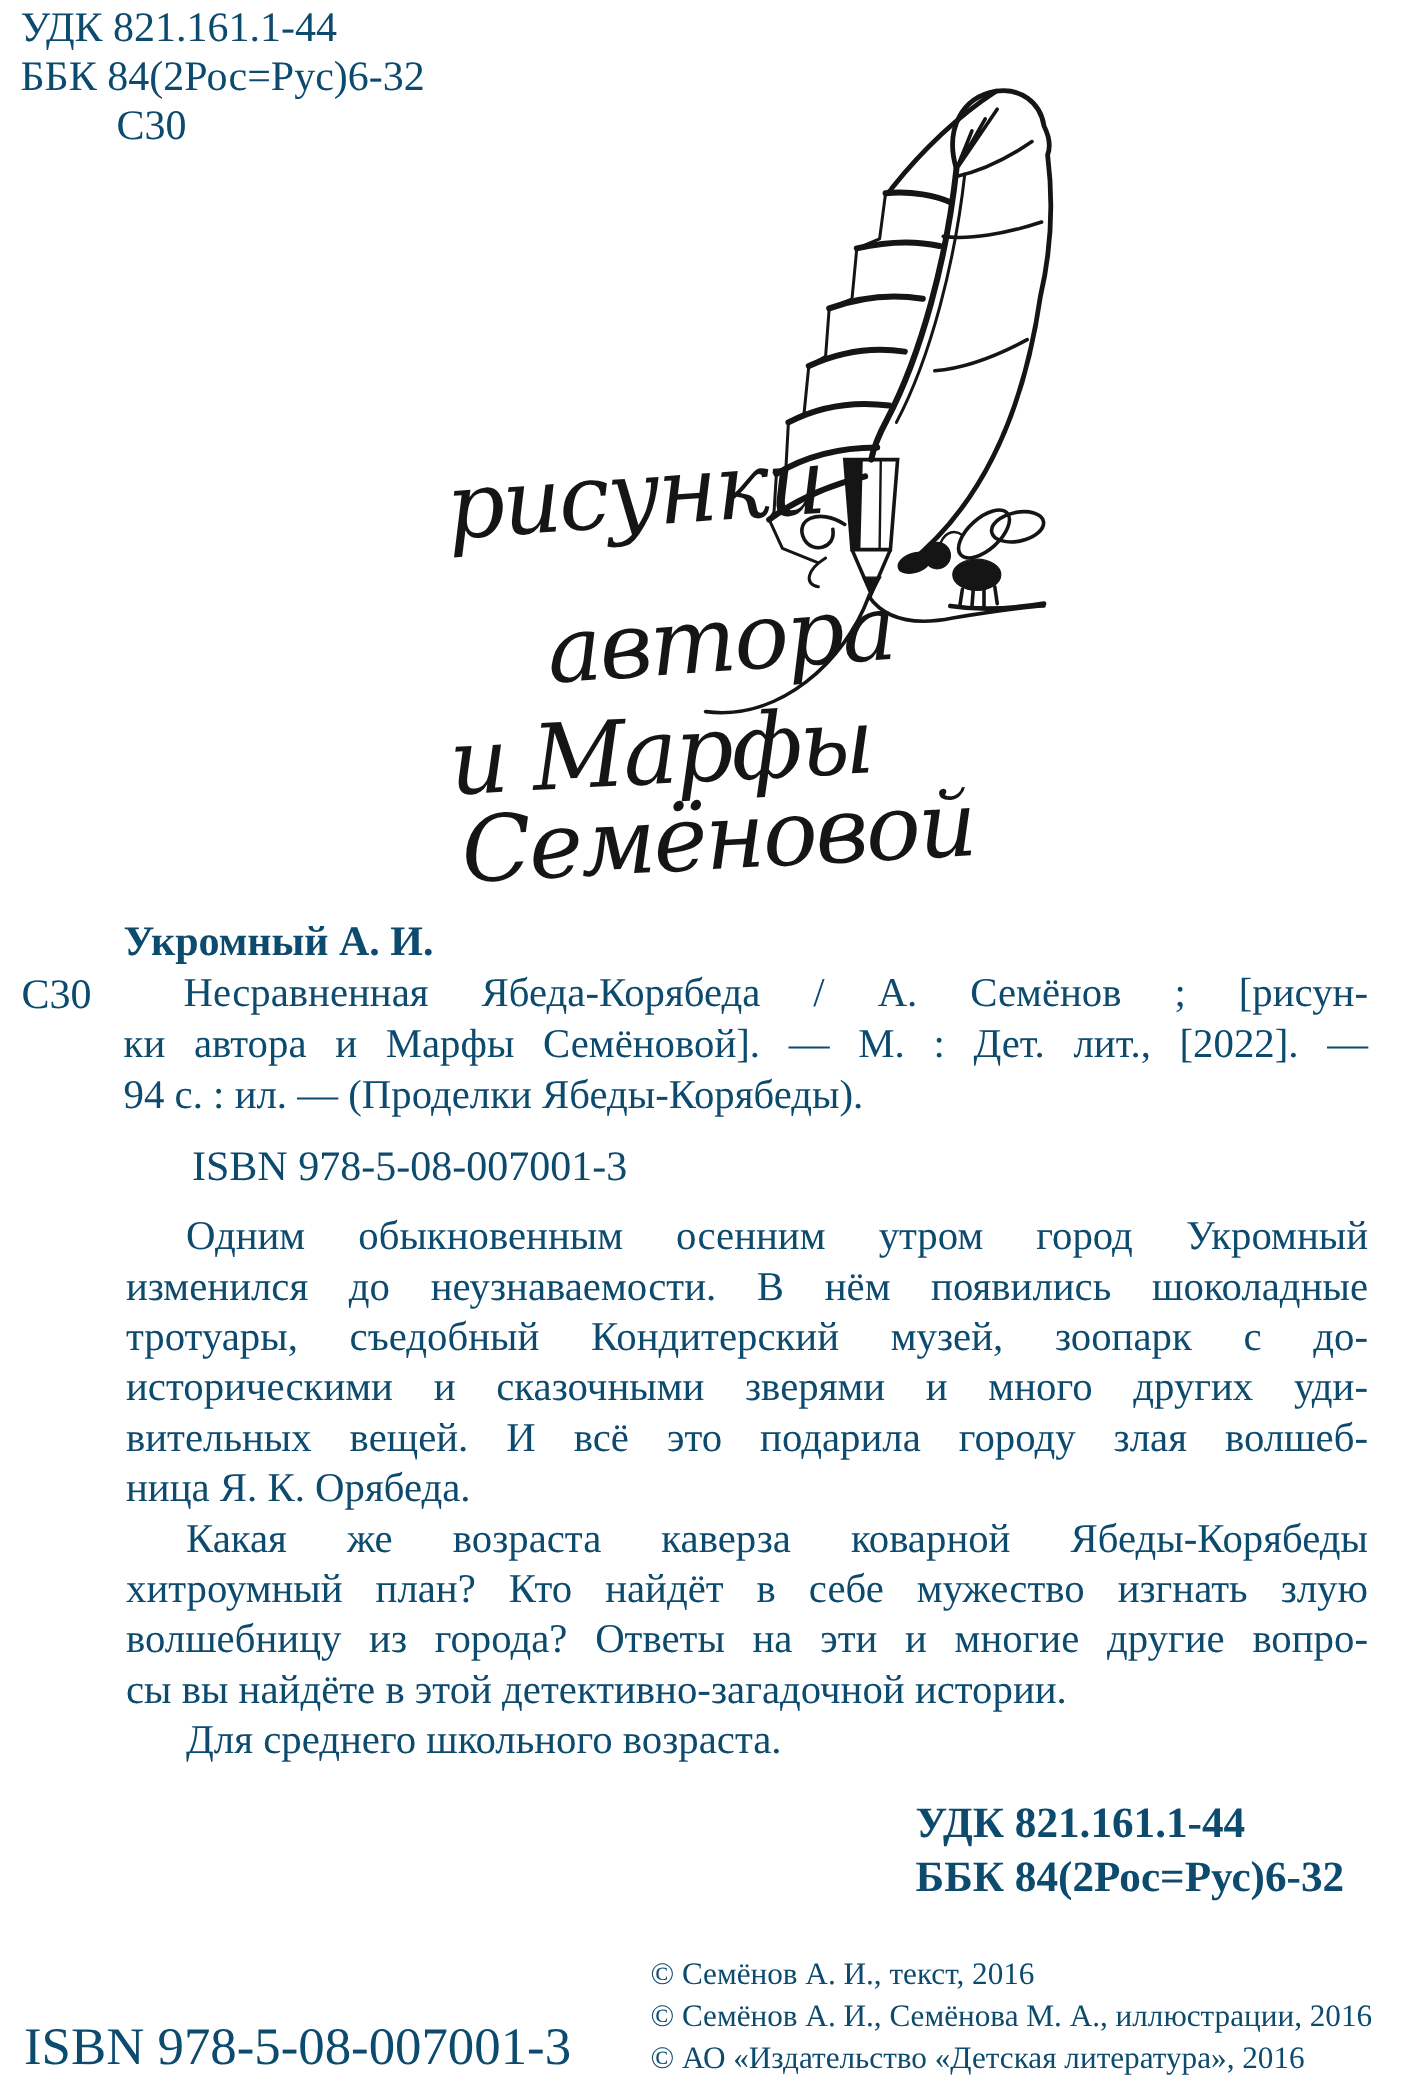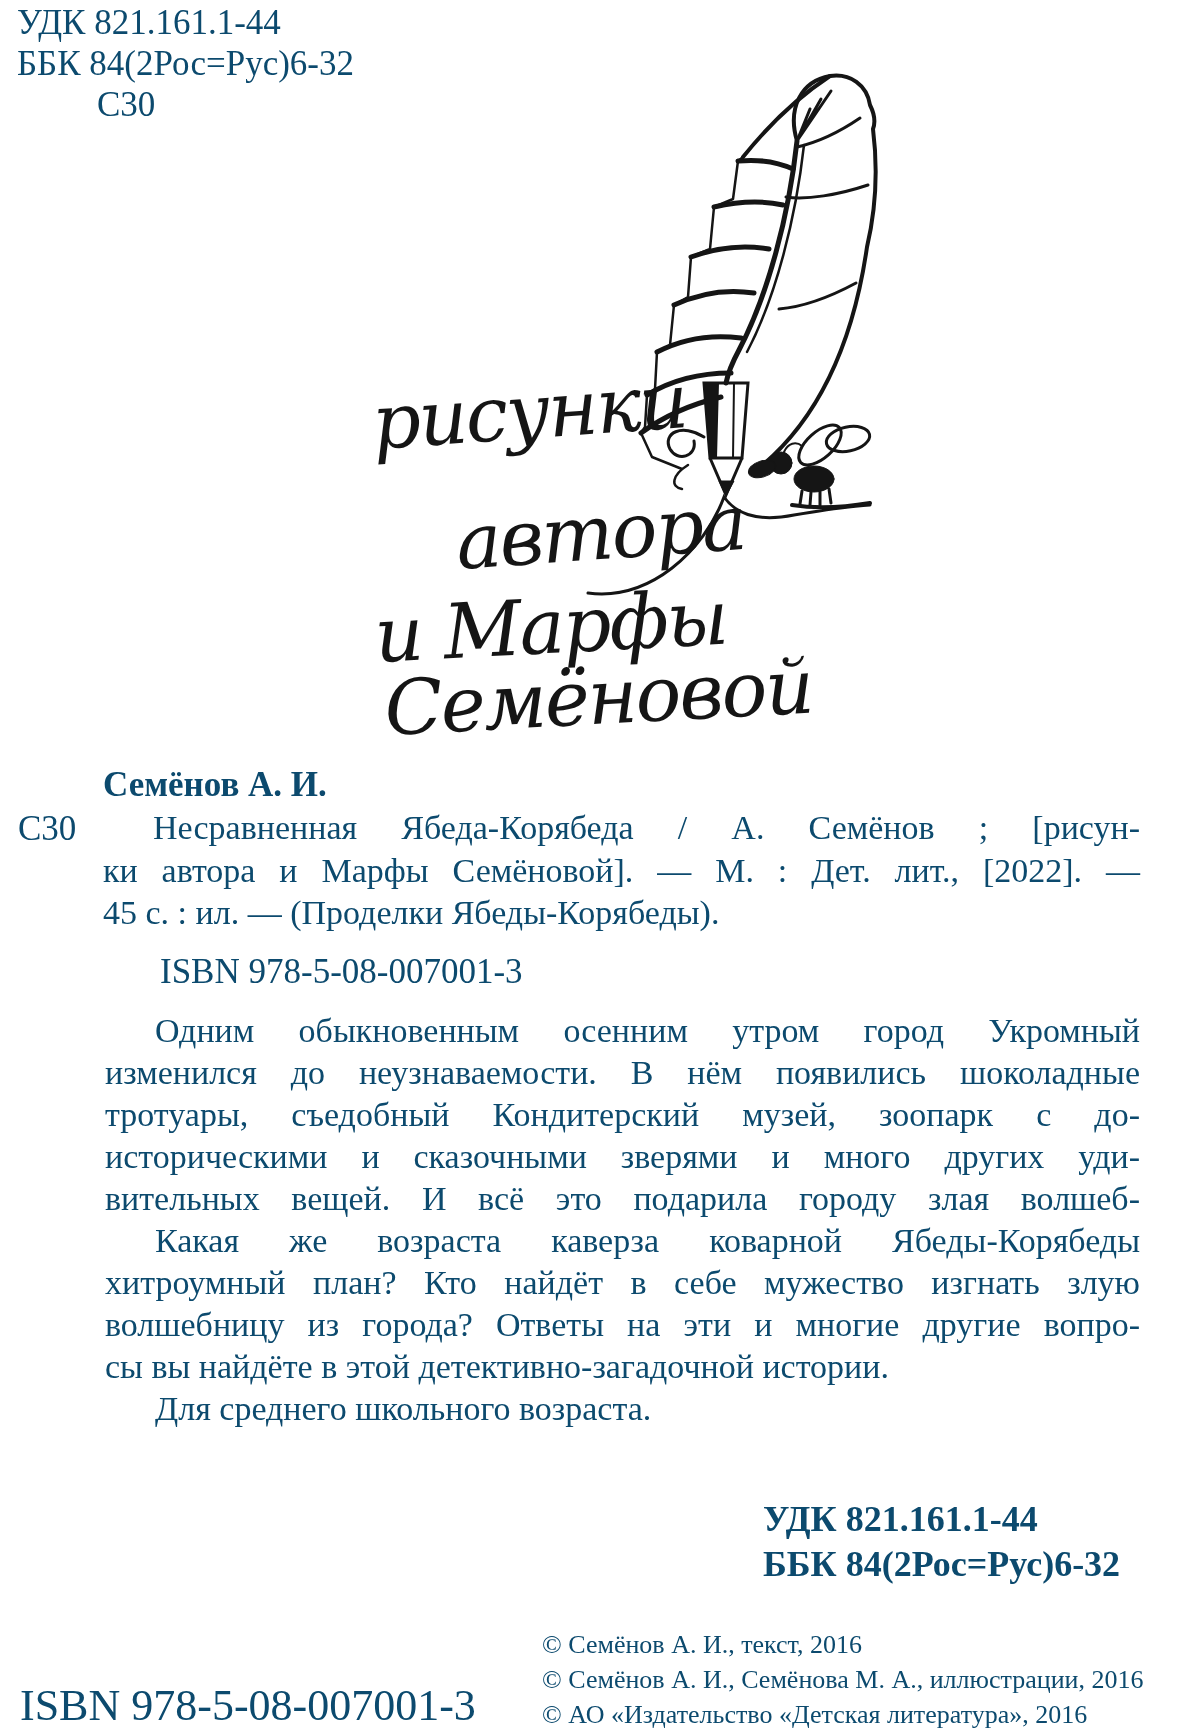--- a/index.html
+++ b/index.html
@@ -97,36 +97,37 @@
       <path d="M 494,407 C 498,398 506,396 512,401" stroke-width="2" fill="none"></path>
     </g>
     <g stroke="none">
       <text transform="translate(84,404) rotate(-4)">рисунки</text>
       <text transform="translate(168,524) rotate(-4)">автора</text>
       <text transform="translate(86,617) rotate(-3)">и Марфы</text>
       <text transform="translate(96,690) rotate(-3)">Семёновой</text>
     </g>
   </svg>
 
-  <div class="abs author-heading">Семёнов А. И.</div>
+  <div class="abs author-heading">Укромный А. И.</div>
   <div class="abs card-sign">С30</div>
   <div class="abs card-entry">
     <div class="bline indent jline">Несравненная Ябеда-Корябеда / А. Семёнов ; [рисун-</div>
     <div class="bline jline">ки автора и Марфы Семёновой]. — М. : Дет. лит., [2022]. —</div>
-    <div class="bline">45 с. : ил. — (Проделки Ябеды-Корябеды).</div>
+    <div class="bline">94 с. : ил. — (Проделки Ябеды-Корябеды).</div>
   </div>
   <div class="abs card-isbn">ISBN 978-5-08-007001-3</div>
 
   <div class="abs annotation">
     <div>
       <div class="bline indent jline">Одним обыкновенным осенним утром город Укромный</div>
       <div class="bline jline">изменился до неузнаваемости. В нём появились шоколадные</div>
       <div class="bline jline">тротуары, съедобный Кондитерский музей, зоопарк с до-</div>
       <div class="bline jline">историческими и сказочными зверями и много других уди-</div>
       <div class="bline jline">вительных вещей. И всё это подарила городу злая волшеб-</div>
+      <div class="bline">ница Я. К. Орябеда.</div>
     </div>
     <div>
       <div class="bline indent jline">Какая же возраста каверза коварной Ябеды-Корябеды</div>
       <div class="bline jline">хитроумный план? Кто найдёт в себе мужество изгнать злую</div>
       <div class="bline jline">волшебницу из города? Ответы на эти и многие другие вопро-</div>
       <div class="bline">сы вы найдёте в этой детективно-загадочной истории.</div>
     </div>
     <div class="bline indent">Для среднего школьного возраста.</div>
   </div>
 

